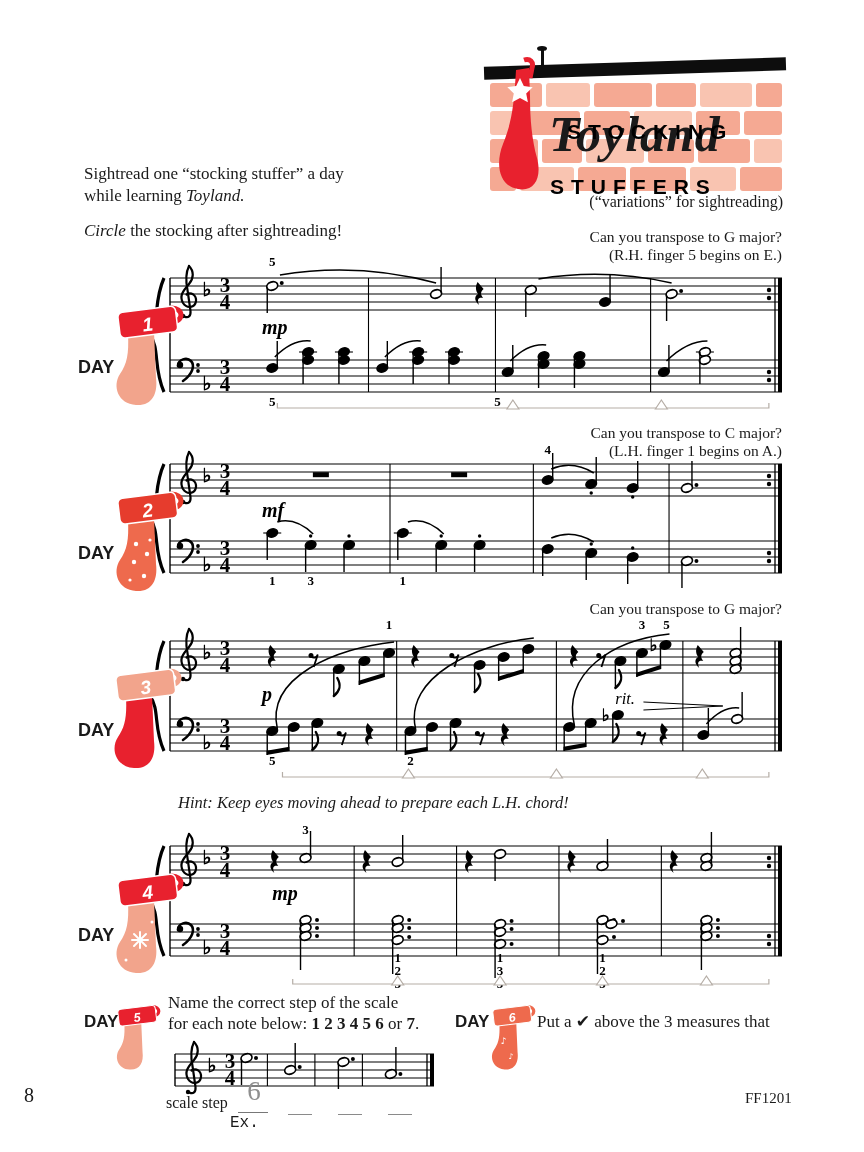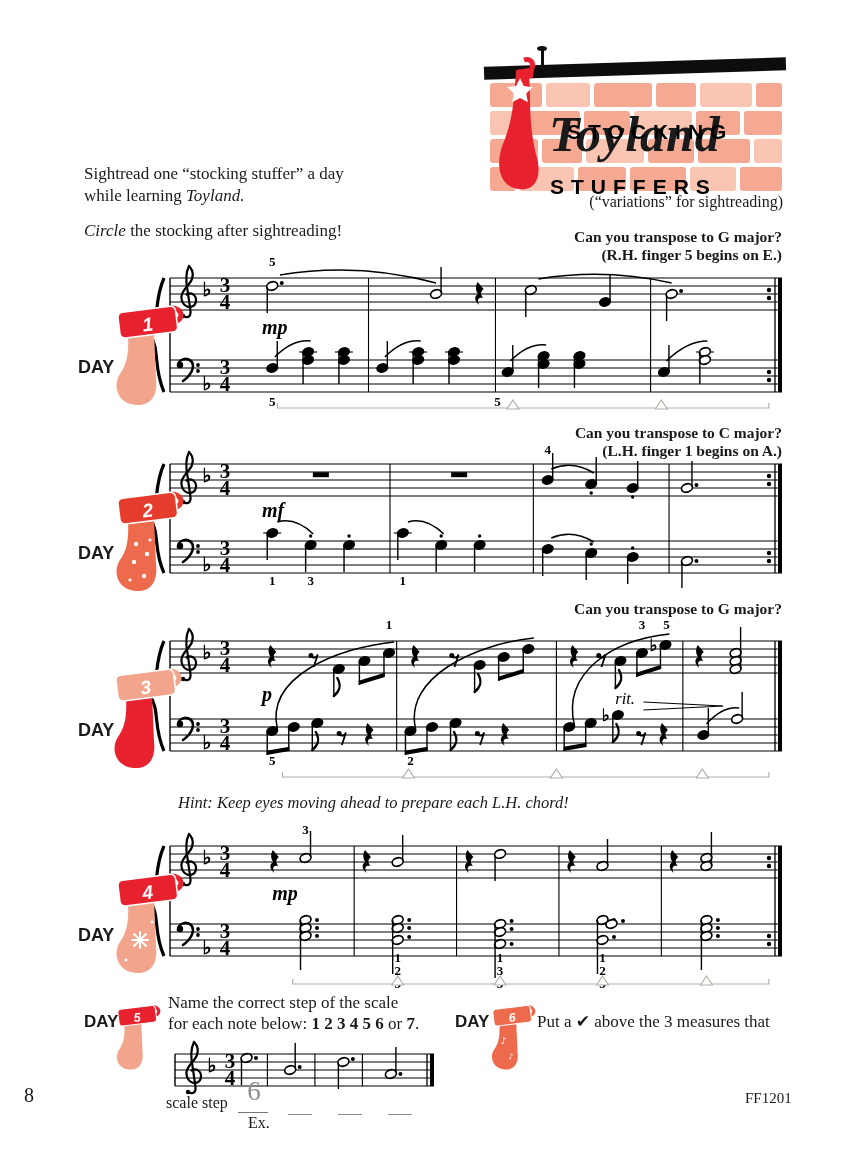--- a/index.html
+++ b/index.html
@@ -22,21 +22,21 @@
             font-size:21px;letter-spacing:7px;color:#000000;}
   #hdr-w1{left:567px;top:120px;}
   #hdr-w2{left:550px;top:149px;margin-top:26px;}
   #hdr-tag{left:480px;top:193px;width:303px;text-align:right;font-size:16px;z-index:7;}
 
   
   #intro{left:84px;top:123px;width:360px;font-size:17px;line-height:22px;}
   #intro p{margin:0 0 13px 0;}
 
   
-  .cap{right:82px;text-align:right;font-size:15.5px;line-height:18px;z-index:3;font-weight:bold;}
+  .cap{right:82px;text-align:right;font-size:15.5px;line-height:18px;z-index:3;}
   #cap1{top:228px;} #cap2{top:424px;} #cap3{top:600px;}
   #hint4{left:178px;top:793px;font-style:italic;font-size:16.5px;z-index:3;}
 
   
   .daylab{font-family:"Liberation Sans",sans-serif;font-weight:bold;font-size:18px;z-index:3;}
   #daylab1{left:78px;top:357px;} #daylab2{left:78px;top:543px;}
   #daylab3{left:78px;top:720px;} #daylab4{left:78px;top:925px;}
   #daylab5{left:84px;top:1012px;font-size:17px;} #daylab6{left:455px;top:1012px;font-size:17px;}
   .stock{z-index:2;}
   #stock1{left:112px;top:302px;width:74px;height:118px;}
@@ -49,21 +49,21 @@
   
   #d5text{left:168px;top:992px;font-size:17px;line-height:21px;z-index:3;}
   #d5text b{font-weight:bold;}
   #scalestep{left:166px;top:1094px;font-size:16px;z-index:3;}
   .blank{border-bottom:1.4px solid #8a8a8a;height:14px;z-index:3;}
   #blank1{left:238px;top:1098px;width:30px;border-color:#777;}
   #blank2{left:288px;top:1100px;width:24px;}
   #blank3{left:338px;top:1100px;width:24px;}
   #blank4{left:388px;top:1100px;width:24px;}
   #answer6{left:241px;top:1076px;width:26px;text-align:center;font-size:27px;color:#8f8f8f;z-index:3;}
-  #exlab{left:248px;top:1114px;font-size:16px;z-index:3;}
+  #exlab{left:230px;top:1114px;font-size:16px;z-index:3;font-family:Liberation Mono, monospace;}
 
   
   #d6text{left:537px;top:1010px;font-size:17px;line-height:22px;z-index:3;text-align:right;}
   #d6text .chk{font-family:"DejaVu Sans",sans-serif;font-weight:bold;}
   #d6text b{font-weight:bold;}
 
   
   #pgnum{left:24px;top:1084px;font-size:20px;z-index:3;}
   #pgcode{left:745px;top:1090px;font-size:15px;z-index:3;}
 </style>

